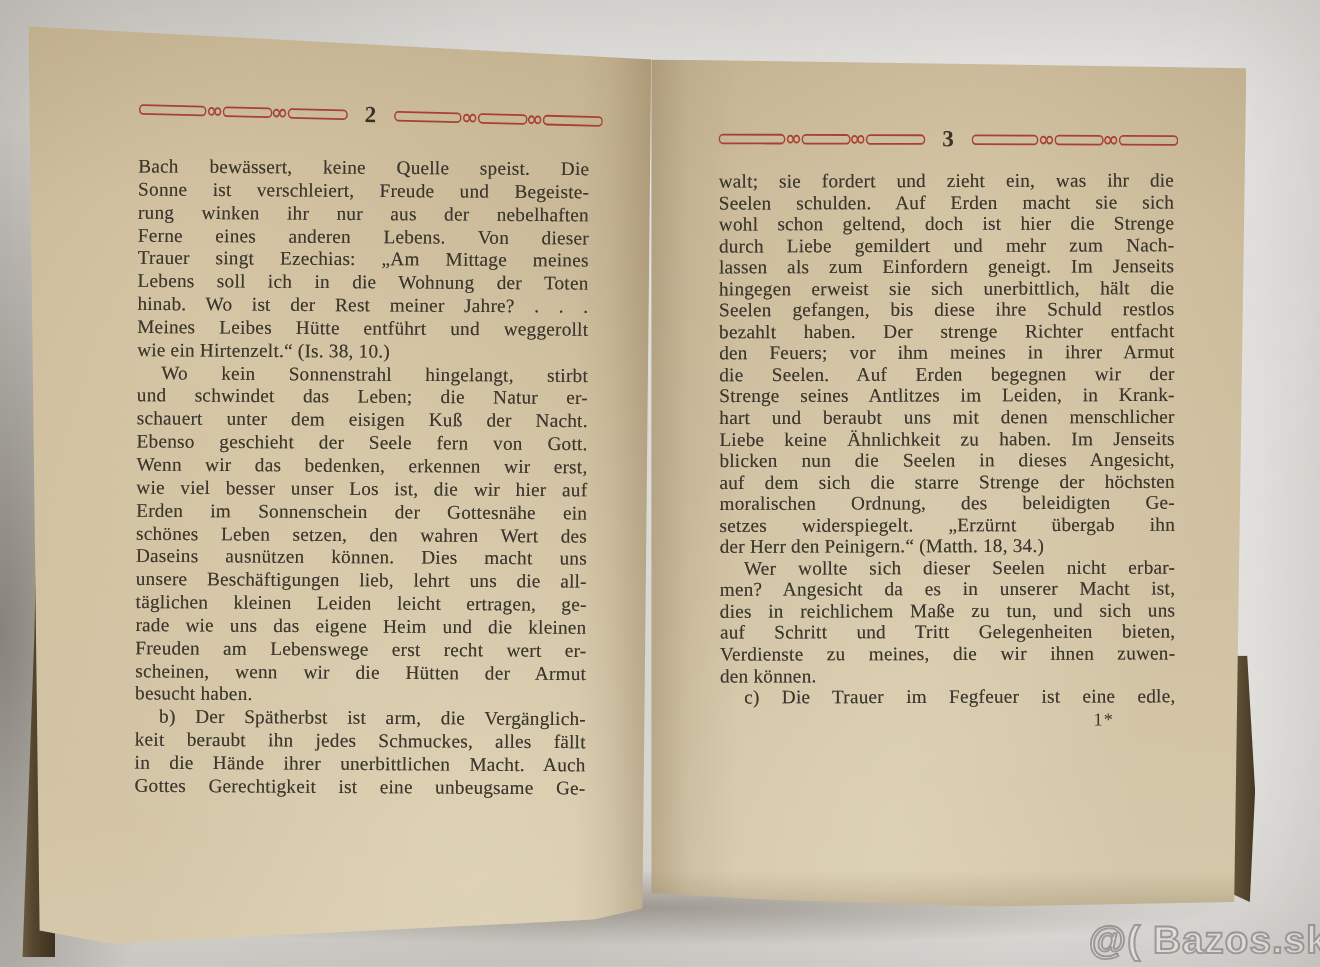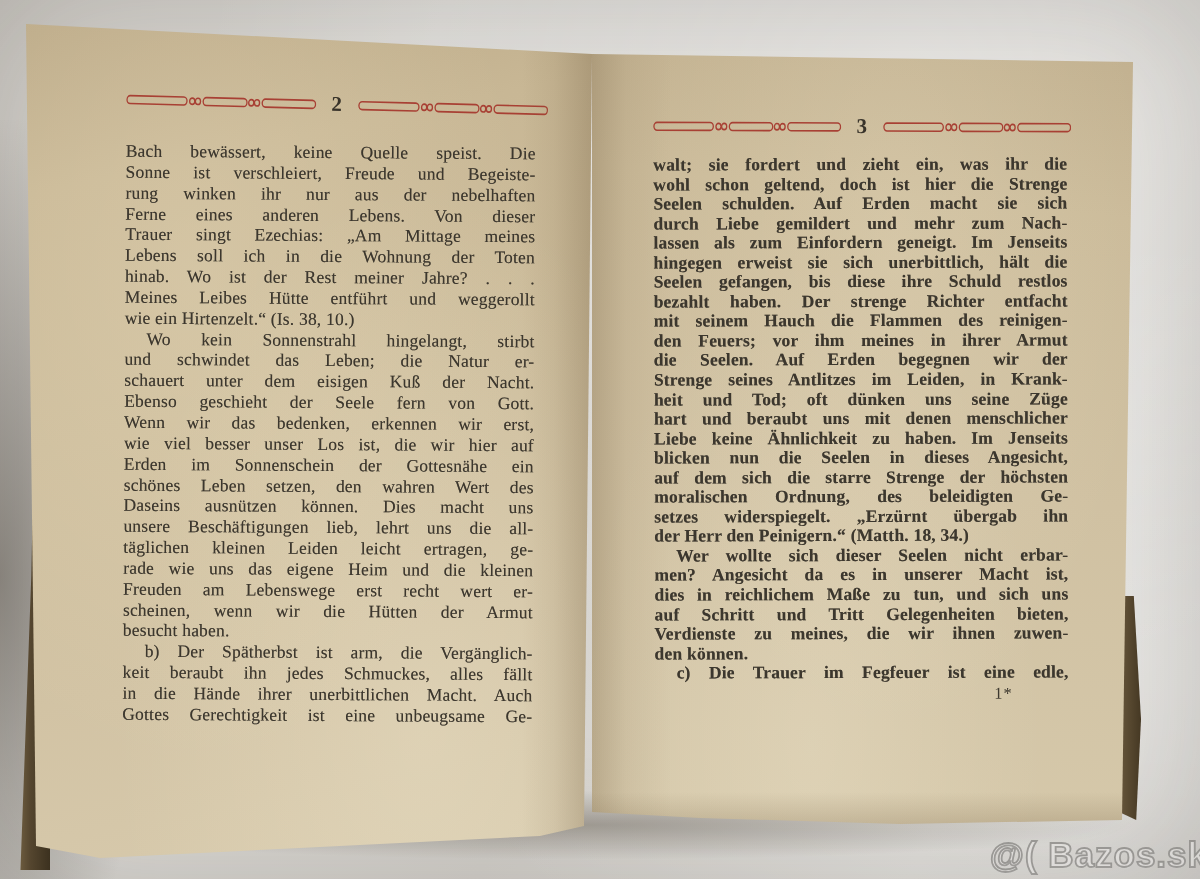--- a/index.html
+++ b/index.html
@@ -65,21 +65,21 @@
   #right-header{left:61px;top:62px;width:418px;transform:rotate(.2deg);}
   .orn{flex:1 1 0;height:14px;min-width:0;}
   .page-num{
     flex:0 0 auto;font-size:21px;font-weight:bold;color:#38332a;line-height:1;
     padding:0 2px;letter-spacing:.5px;
   }
   .text-block{position:absolute;color:#3c372e;}
   #left-text{left:98px;top:120px;width:410px;font-size:17.5px;transform:rotate(.35deg);}
   #left-text .tline{height:20.85px;line-height:20.85px;}
   #right-text{left:62px;top:101px;width:414px;font-size:17.5px;transform:rotate(-.15deg);}
-  #right-text .tline{height:19.55px;line-height:19.55px;font-weight:bold;}
+  #right-text .tline{height:19.55px;line-height:19.55px;}
   .tline{
     text-align:justify;text-align-last:justify;white-space:nowrap;
     letter-spacing:.2px;overflow:visible;
     text-shadow:0 0 .6px rgba(60,55,46,.55);
   }
   .tline.ind{text-indent:22px;}
   .tline.end{text-align-last:left;}
   .sig-line{margin-top:1px;text-align:right;padding-right:56px;font-size:16.5px;
     letter-spacing:1px;}
   #watermark{
@@ -162,32 +162,30 @@
       <svg class="orn">
           <use href="#orn"></use>
         </svg>
       <div class="page-num">3</div>
       <svg class="orn">
           <use href="#orn"></use>
         </svg>
     </div>
     <div id="right-text" class="text-block">
         <div class="tline">walt; sie fordert und zieht ein, was ihr die</div>
+        <div class="tline">Seelen schulden. Auf Erden macht sie sich</div>
         <div class="tline">wohl schon geltend, doch ist hier die Strenge</div>
-        <div class="tline">Seelen schulden. Auf Erden macht sie sich</div>
         <div class="tline">durch Liebe gemildert und mehr zum Nach-</div>
         <div class="tline">lassen als zum Einfordern geneigt. Im Jenseits</div>
         <div class="tline">hingegen erweist sie sich unerbittlich, hält die</div>
         <div class="tline">Seelen gefangen, bis diese ihre Schuld restlos</div>
         <div class="tline">bezahlt haben. Der strenge Richter entfacht</div>
-        <div class="tline">mit seinem Hauch die Flammen des reinigen-</div>
         <div class="tline">den Feuers; vor ihm meines in ihrer Armut</div>
         <div class="tline">die Seelen. Auf Erden begegnen wir der</div>
         <div class="tline">Strenge seines Antlitzes im Leiden, in Krank-</div>
-        <div class="tline">heit und Tod; oft dünken uns seine Züge</div>
         <div class="tline">hart und beraubt uns mit denen menschlicher</div>
         <div class="tline">Liebe keine Ähnlichkeit zu haben. Im Jenseits</div>
         <div class="tline">blicken nun die Seelen in dieses Angesicht,</div>
         <div class="tline">auf dem sich die starre Strenge der höchsten</div>
         <div class="tline">moralischen Ordnung, des beleidigten Ge-</div>
         <div class="tline">setzes widerspiegelt. „Erzürnt übergab ihn</div>
         <div class="tline end">der Herr den Peinigern.“ (Matth. 18, 34.)</div>
         <div class="tline ind">Wer wollte sich dieser Seelen nicht erbar-</div>
         <div class="tline">men? Angesicht da es in unserer Macht ist,</div>
         <div class="tline">dies in reichlichem Maße zu tun, und sich uns</div>

